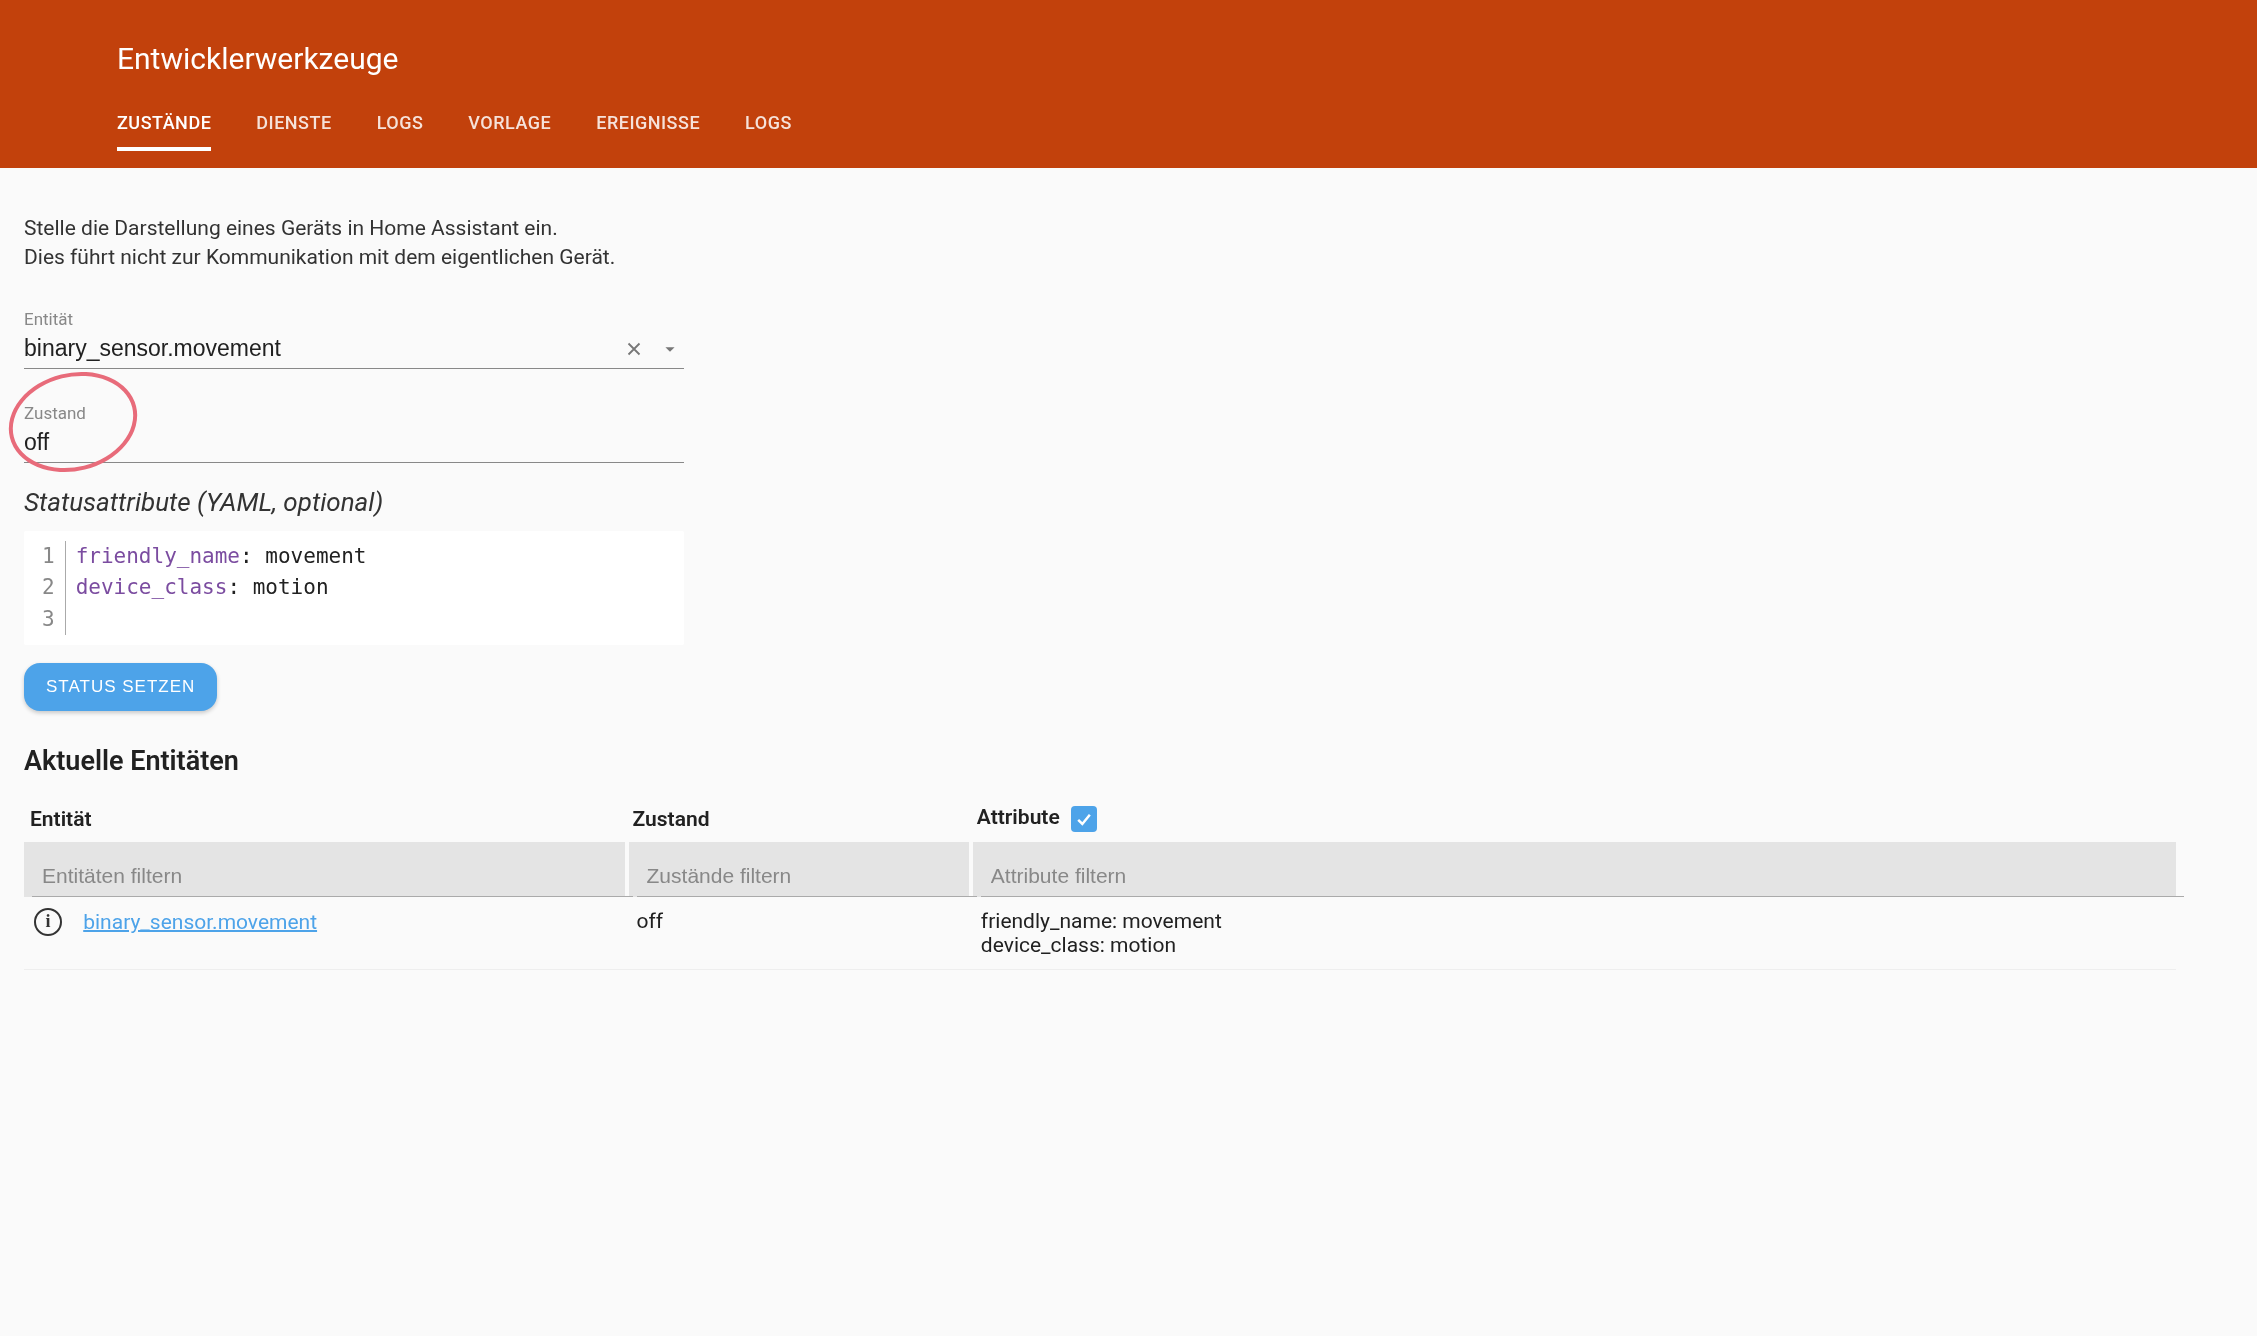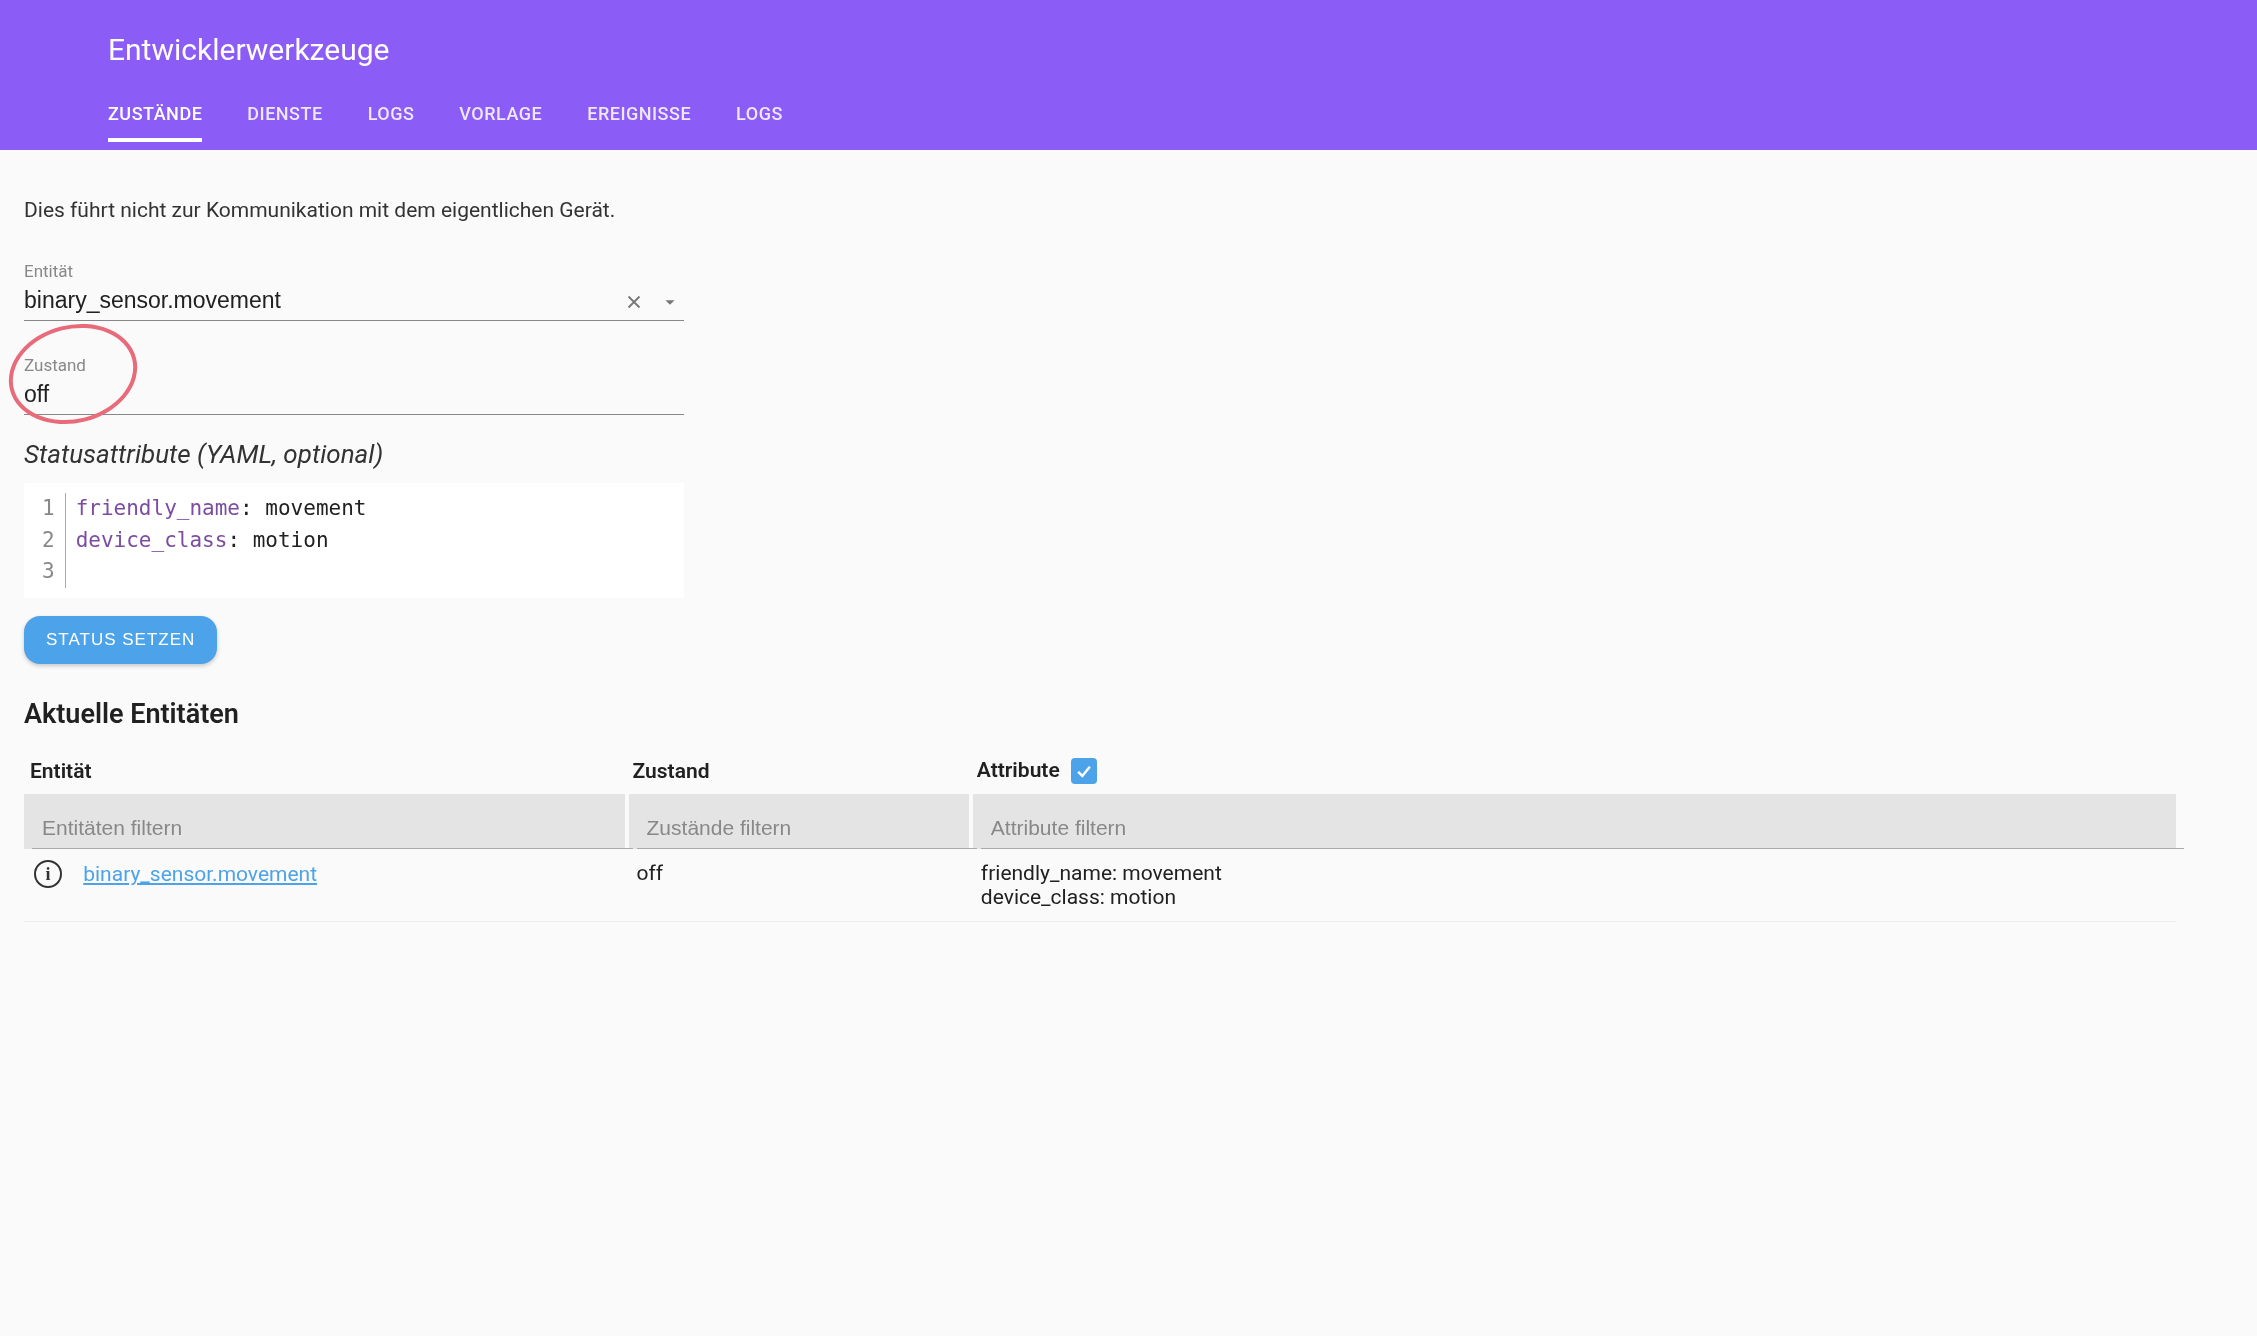--- a/index.html
+++ b/index.html
@@ -1,17 +1,17 @@
 <!DOCTYPE html>
 <html><head>
 <meta charset="utf-8">
 <style>
   * { box-sizing: border-box; margin: 0; padding: 0; }
   body { font-family: -apple-system, BlinkMacSystemFont, "Segoe UI", Roboto, Helvetica, Arial, sans-serif; background: #fafafa; color: #212121; }
-  .header { background: #8b5cf6; color: #fff; padding: 8px; }
+  .header { background: #c2410c; color: #fff; padding: 17px; }
   .header-inner { padding: 24px 0 0 100px; }
   .page-title { font-size: 30px; font-weight: 400; }
   .tabs { display: flex; gap: 45px; padding: 36px 0 0 100px; }
   .tab { color: rgba(255,255,255,.85); font-size: 18px; font-weight: 500; letter-spacing: .5px; padding-bottom: 14px; cursor: pointer; border-bottom: 4px solid transparent; }
   .tab.active { color: #fff; border-bottom-color: #fff; }
   .content { padding: 46px 24px 24px 24px; max-width: 2200px; }
   .intro { font-size: 21px; line-height: 1.4; color: #333; margin-bottom: 36px; }
   .field-group { position: relative; margin-bottom: 20px; width: 660px; }
   .field-label { font-size: 17px; color: #888; display:block; margin-bottom:2px; }
   .field-row { display: flex; align-items: center; border-bottom: 1px solid #888; }
@@ -57,20 +57,21 @@
     <div class="tab">LOGS</div>
     <div class="tab">VORLAGE</div>
     <div class="tab">EREIGNISSE</div>
     <div class="tab">LOGS</div>
   </div>
 </div>
 
 <div class="content">
 
   <div class="intro">
+    <div>Stelle die Darstellung eines Geräts in Home Assistant ein.</div>
     <div>Dies führt nicht zur Kommunikation mit dem eigentlichen Gerät.</div>
   </div>
 
   <div class="field-group">
     <span class="field-label">Entität</span>
     <div class="field-row">
       <input class="field-input" value="binary_sensor.movement" style="">
       <span class="icon-btn">
         <svg viewBox="0 0 24 24">
             <path d="M18 6 L6 18 M6 6 L18 18" stroke="currentColor" stroke-width="2" fill="none"></path>

